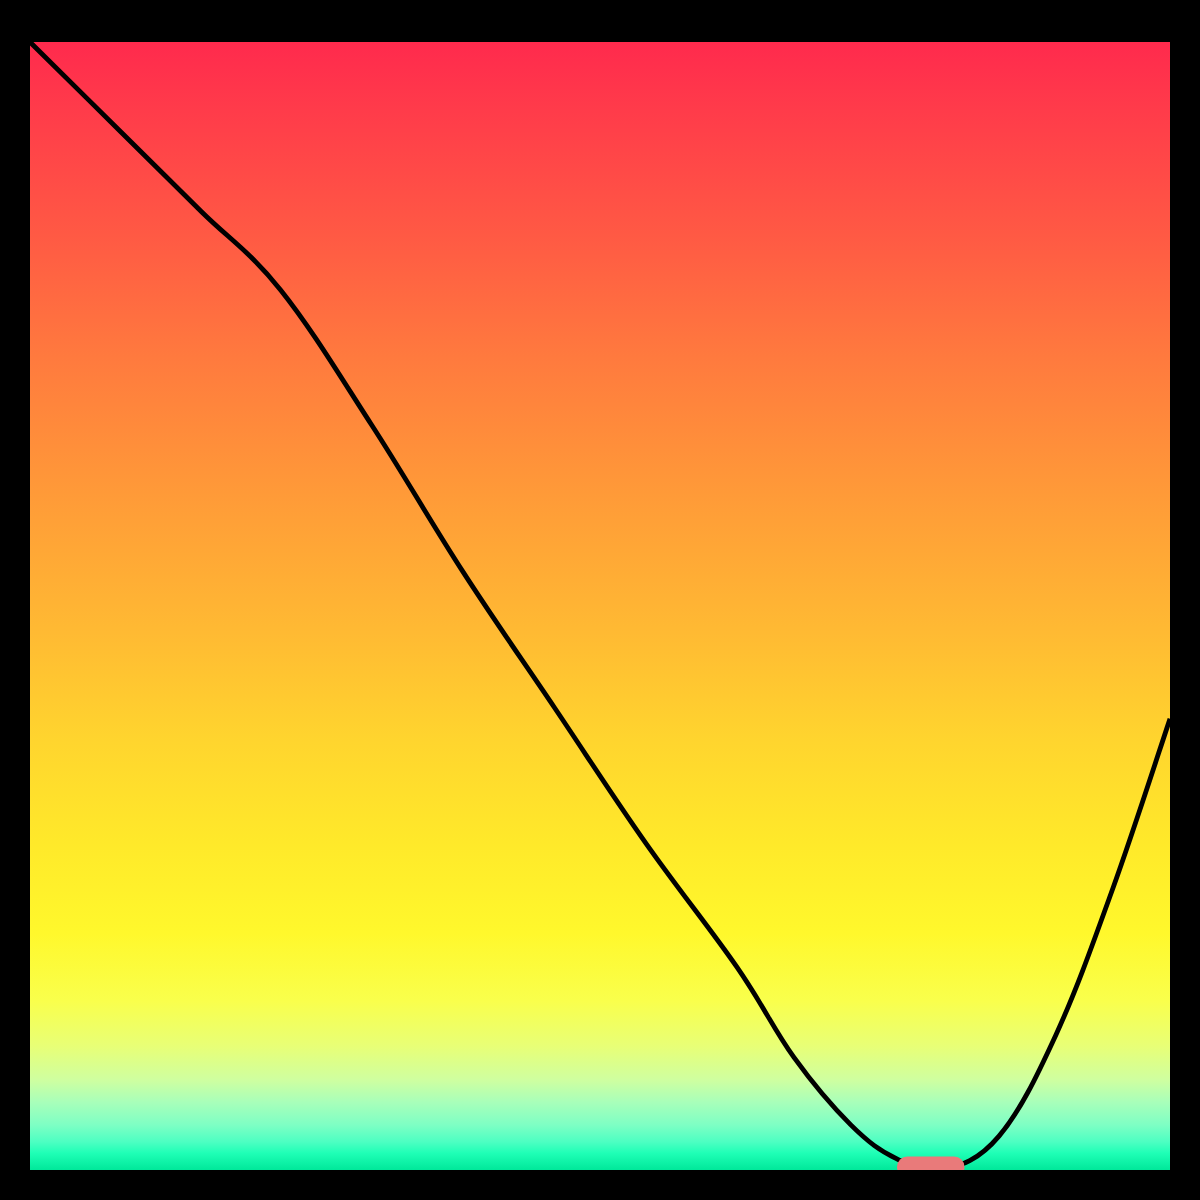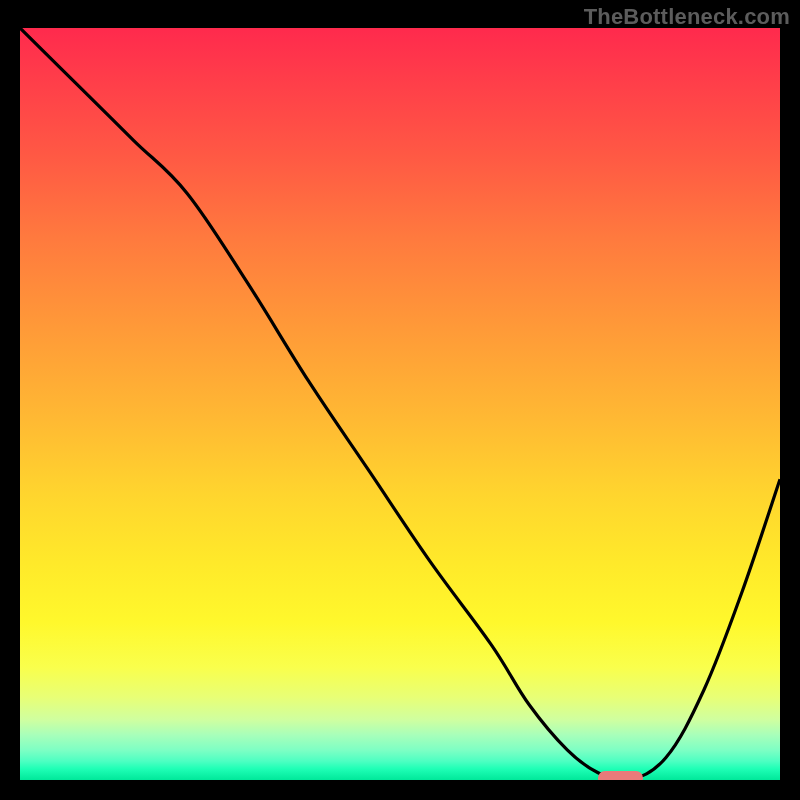--- a/index.html
+++ b/index.html
@@ -71,21 +71,20 @@
     background: #e97a7a;
     border-radius: 8px;
     z-index: 2;
   }
 </style>
 </head>
 <body>
 
 <div class="frame">
 
-  <div class="watermark">TheBottleneck.com</div>
 
   <div class="plot-area">
     <div class="gradient"></div>
 
     <svg class="curve" viewBox="0 0 760 752" preserveAspectRatio="none">
       <path id="curve-path" fill="none" stroke-width="3.2" stroke="#000000" d="M 0 0 C 10.944 10.828799999999994, 40.28 39.85599999999995, 60.800000000000004 60.15999999999997 C 81.32000000000001 80.46399999999998, 94.84800000000001 93.84960000000007, 114 112.80000000000007 C 133.152 131.75040000000007, 146.67999999999998 139.72159999999997, 167.2 165.43999999999994 C 187.72 191.15839999999992, 206.112 221.83999999999995, 228 255.67999999999995 C 249.888 289.52, 266.91200000000003 319.59999999999997, 288.8 353.44 C 310.688 387.28000000000003, 327.71200000000005 411.1936, 349.6 443.68 C 371.488 476.1664, 388.51200000000006 502.7872000000001, 410.40000000000003 533.9200000000001 C 432.288 565.0528, 453.416 590.9216, 471.2 616.64 C 488.984 642.3584, 495.52000000000004 657.8496, 509.20000000000005 676.8 C 522.88 695.7503999999999, 534.8879999999999 709.7375999999999, 547.1999999999999 721.92 C 559.512 734.1024, 566.6560000000001 739.0656, 577.6 744.48 C 588.544 749.8944, 595.688 754.7072, 608 752 C 620.312 749.2928, 632.32 745.6832, 646 729.44 C 659.68 713.1968, 670.32 691.5392, 684 661.76 C 697.68 631.9807999999999, 708.32 601.9008, 722 564 C 735.68 526.0992, 753.16 471.504, 760 451.2"></path>
     </svg>
 
     <div class="marker" id="sweet-spot-marker" style="left: 577.6px; width: 45.6px; top: 743px; height: 14px;"></div>
   </div>

